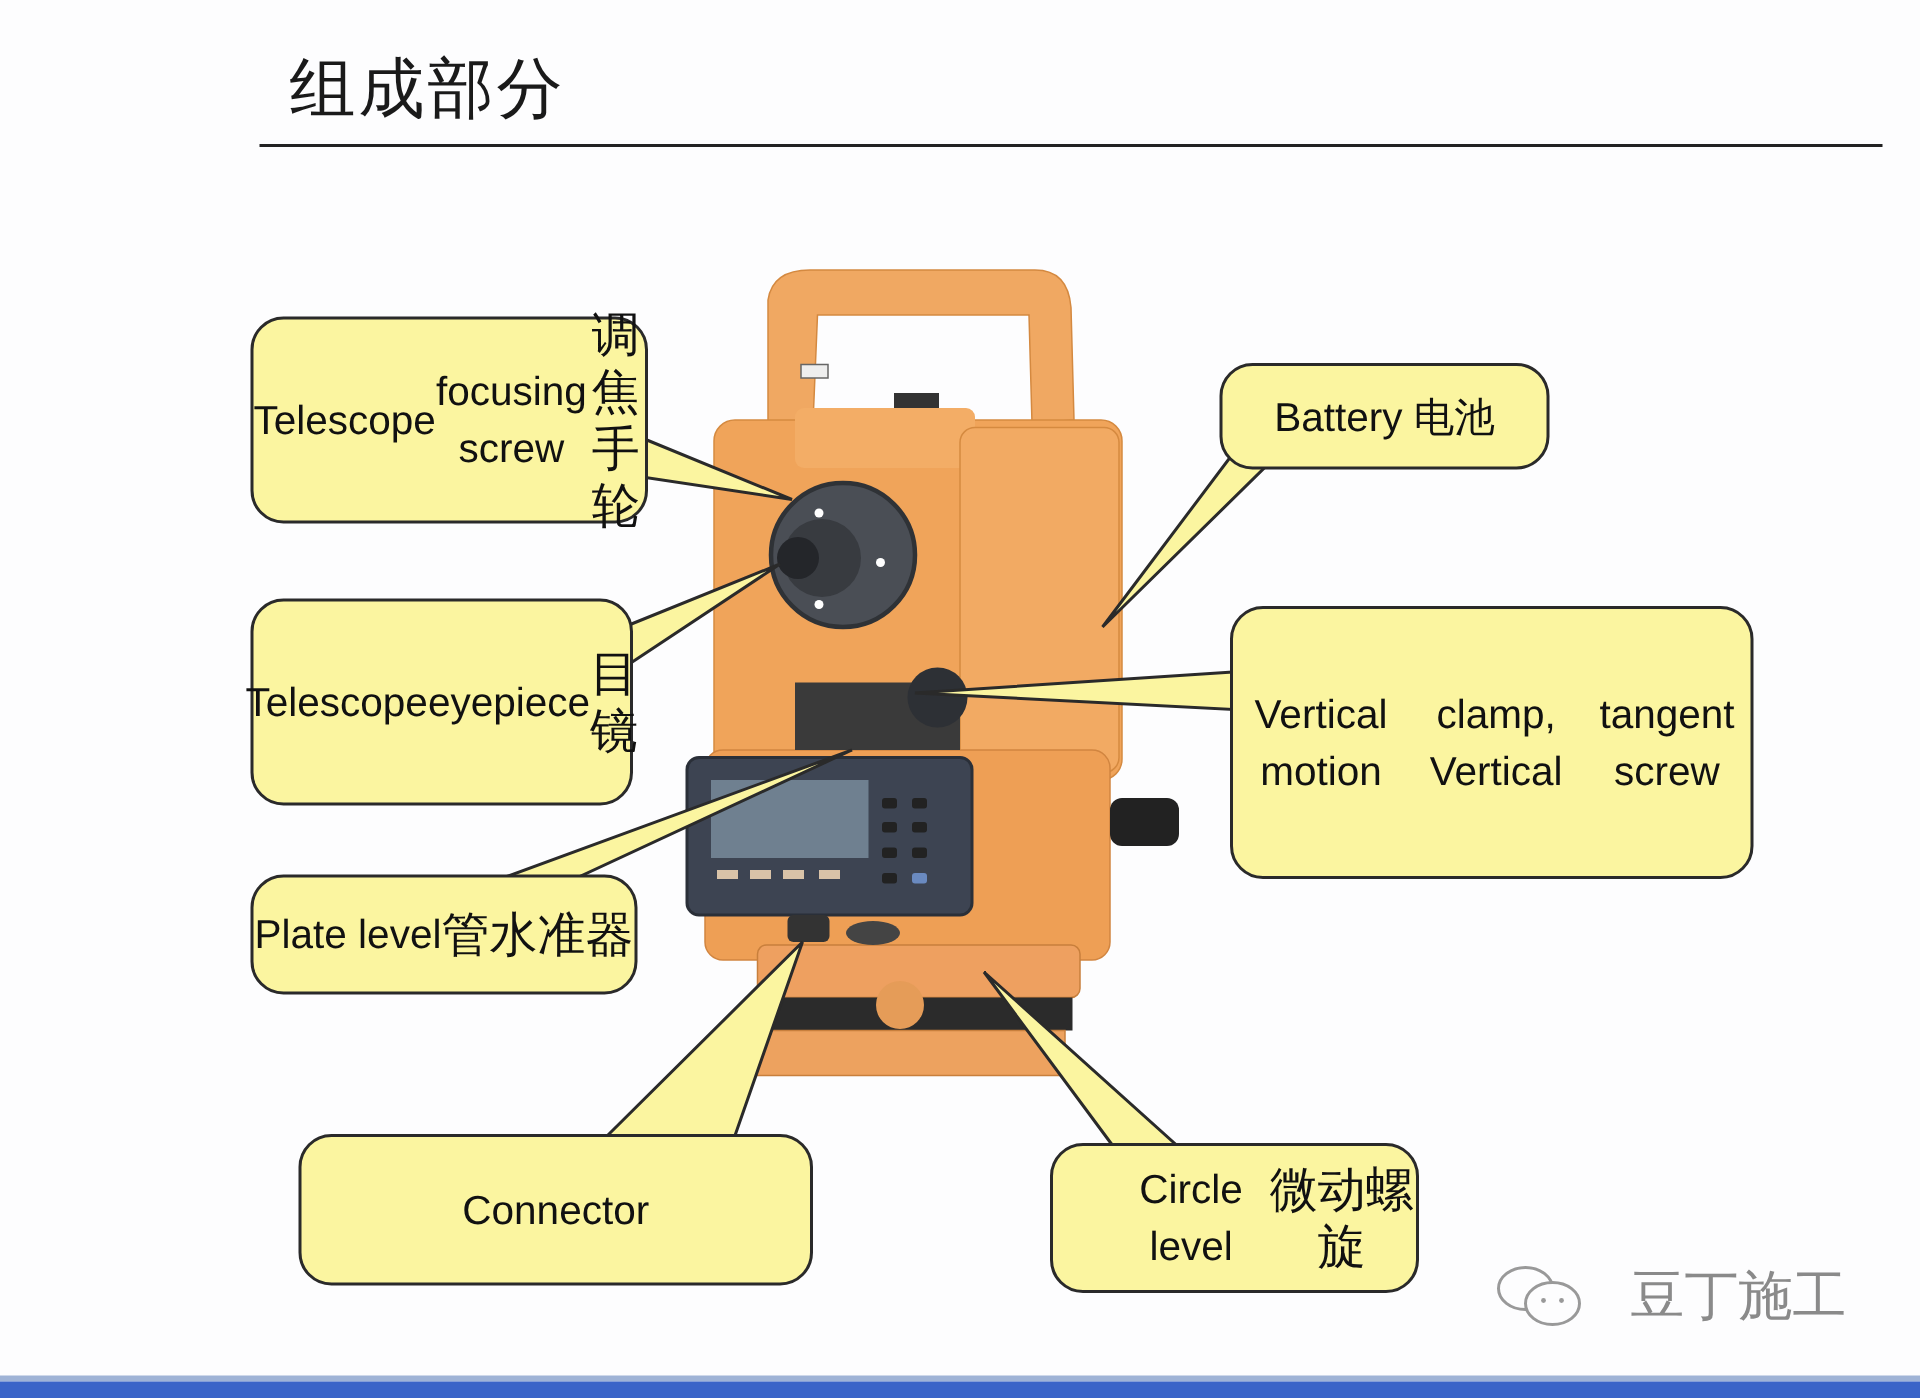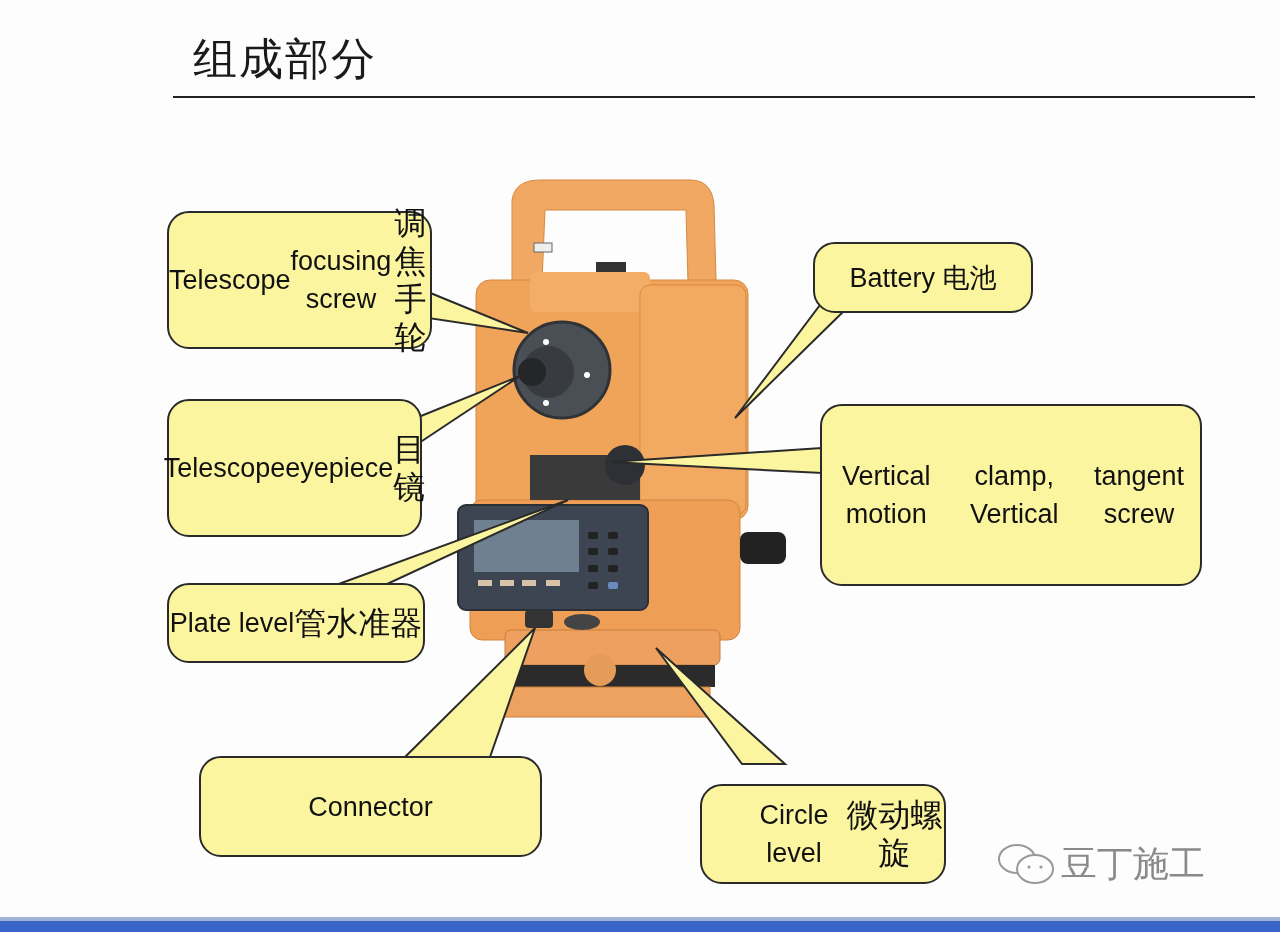--- a/index.html
+++ b/index.html
@@ -21,21 +21,21 @@
   .callout {
     position: absolute; box-sizing: border-box;
     background: #fbf5a0;
     border: 2px solid #2a2a2a; border-radius: 22px;
     display: flex; flex-direction: row; align-items: center; justify-content: center;
     text-align: center; color: #111;
     font-size: 27px; line-height: 38px;
   }
   .callout .cn { font-family: Liberation Serif, serif; font-size: 32px; }
   .watermark {
-    position: absolute; left: 995px; top: 840px; display: flex; align-items: center; gap: 2px;
+    position: absolute; left: 995px; top: 840px; display: flex; align-items: center; gap: 28px;
     color: #8a8a8a; font-family: "DejaVu Sans", sans-serif; font-size: 36px;
   }
   .bottom-bar1 { position: absolute; left: 0; top: 917px; width: 1280px; height: 4px; background: #9fb3d6; }
   .bottom-bar2 { position: absolute; left: 0; top: 921px; width: 1280px; height: 11px; background: #3a64c8; }
 </style>
 </head>
 <body>
 
 <div class="title">组成部分</div>
 <div class="title-rule"></div>
@@ -124,27 +124,27 @@
 </div>
 
 <div class="callout" style="left:199px;top:756px;width:343px;height:101px;text-align:center;">
   <div>Connector</div>
 </div>
 
 <div class="callout" style="left:813px;top:242px;width:220px;height:71px;">
   <div>Battery 电池</div>
 </div>
 
-<div class="callout" style="left:820px;top:404px;width:382px;height:182px;">
+<div class="callout" style="left:820px;top:404px;width:349px;height:182px;">
   <div>Vertical motion</div>
   <div>clamp, Vertical</div>
   <div>tangent screw</div>
 </div>
 
-<div class="callout" style="left:700px;top:784px;width:246px;height:100px;padding-left:41px;">
+<div class="callout" style="left:700px;top:762px;width:246px;height:100px;padding-left:41px;">
   <div>Circle level</div>
   <div class="cn">微动螺旋</div>
 </div>
 
 <div class="watermark">
   <svg width="64" height="48" viewBox="0 0 64 48">
     <ellipse cx="22" cy="18" rx="18" ry="14" fill="none" stroke="#999" stroke-width="2"></ellipse>
     <ellipse cx="40" cy="28" rx="18" ry="14" fill="#fdfdfe" stroke="#999" stroke-width="2"></ellipse>
     <circle cx="34" cy="26" r="1.6" fill="#999"></circle>
     <circle cx="46" cy="26" r="1.6" fill="#999"></circle>

